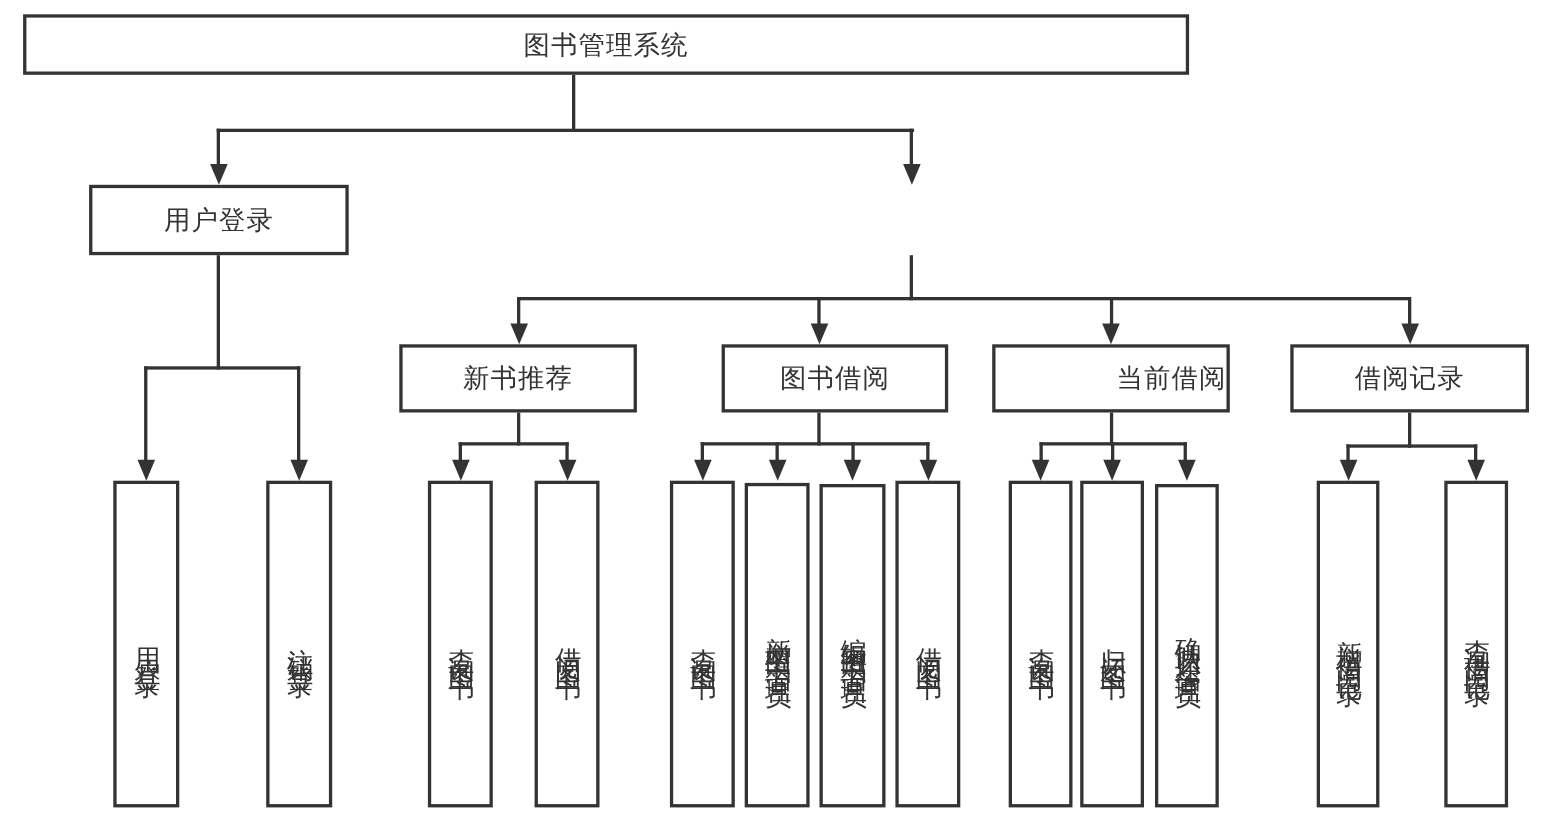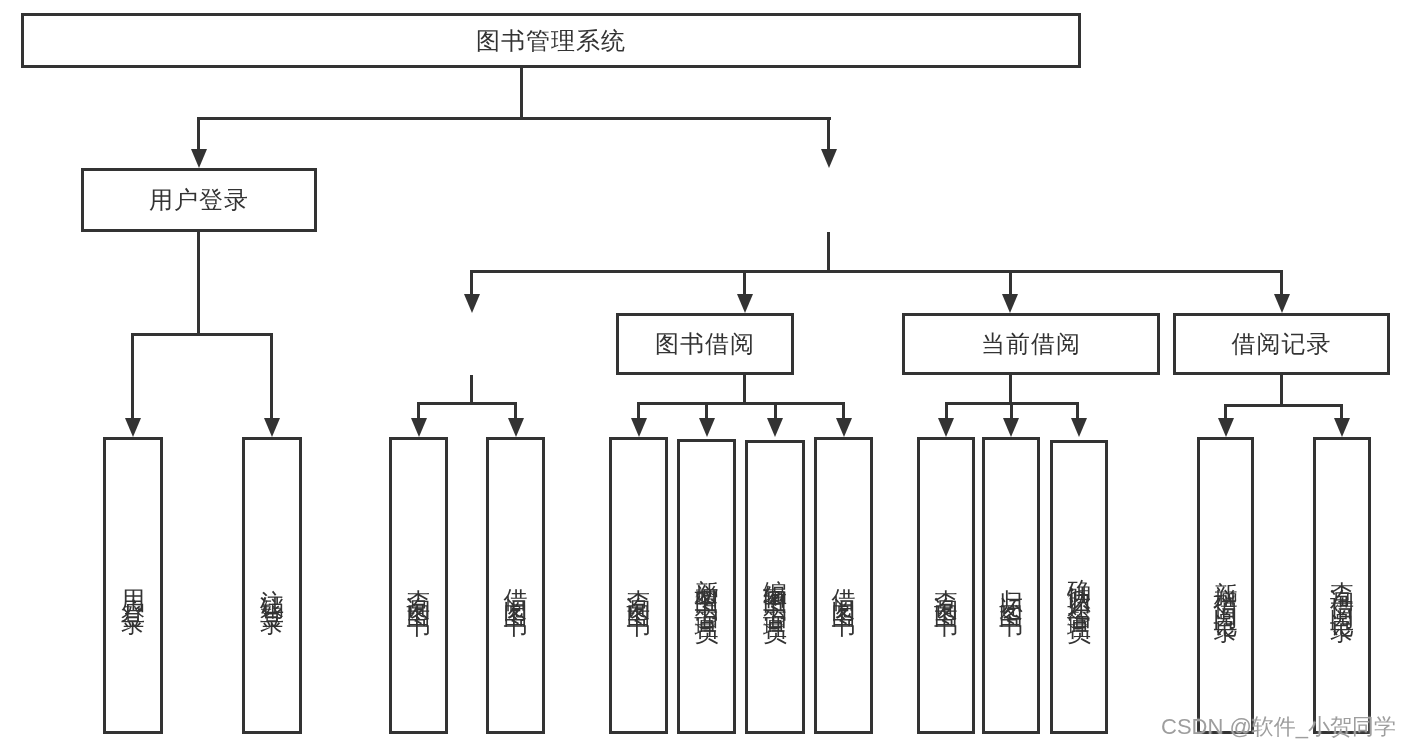--- a/index.html
+++ b/index.html
@@ -64,24 +64,27 @@
 <div class="stage">
 
   <div class="box" style="left:21px;top:13px;width:1060px;height:55px;">
     <span class="hlabel">图书管理系统</span>
   </div>
 
   <div class="box" style="left:81px;top:168px;width:236px;height:64px;">
     <span class="hlabel">用户登录</span>
   </div>
 
-  <div class="box" style="left:616px;top:313px;width:178px;height:62px;align-items:center;">
+  <div class="box" style="left:363px;top:313px;width:216px;height:62px;">
+    <span class="hlabel">新书推荐</span>
+  </div>
+  <div class="box" style="left:656px;top:313px;width:206px;height:62px;align-items:center;">
     <span class="hlabel">图书借阅</span>
   </div>
-  <div class="box" style="left:902px;top:313px;width:258px;height:62px;">
+  <div class="box" style="left:902px;top:313px;width:216px;height:62px;justify-content:flex-end;">
     <span class="hlabel">当前借阅</span>
   </div>
   <div class="box" style="left:1173px;top:313px;width:217px;height:62px;">
     <span class="hlabel">借阅记录</span>
   </div>
 
   <div class="box leaf" style="left:103px;width:60px;">
     <span class="vtext">用户登录</span>
   </div>
   <div class="box leaf" style="left:242px;width:60px;">
@@ -177,15 +180,14 @@
   <div class="vl" style="left:1076px;top:402px;height:20px;"></div>
   <div class="arr" style="left:1071px;top:418px;"></div>
 
   <div class="vl" style="left:1280px;top:375px;height:32px;"></div>
   <div class="hl" style="left:1224px;top:404px;width:119px;"></div>
   <div class="vl" style="left:1224px;top:404px;height:18px;"></div>
   <div class="arr" style="left:1218px;top:418px;"></div>
   <div class="vl" style="left:1340px;top:404px;height:18px;"></div>
   <div class="arr" style="left:1334px;top:418px;"></div>
 
-  <div class="watermark">CSDN @软件_小贺同学</div>
 
 </div>
 
 </body></html>

